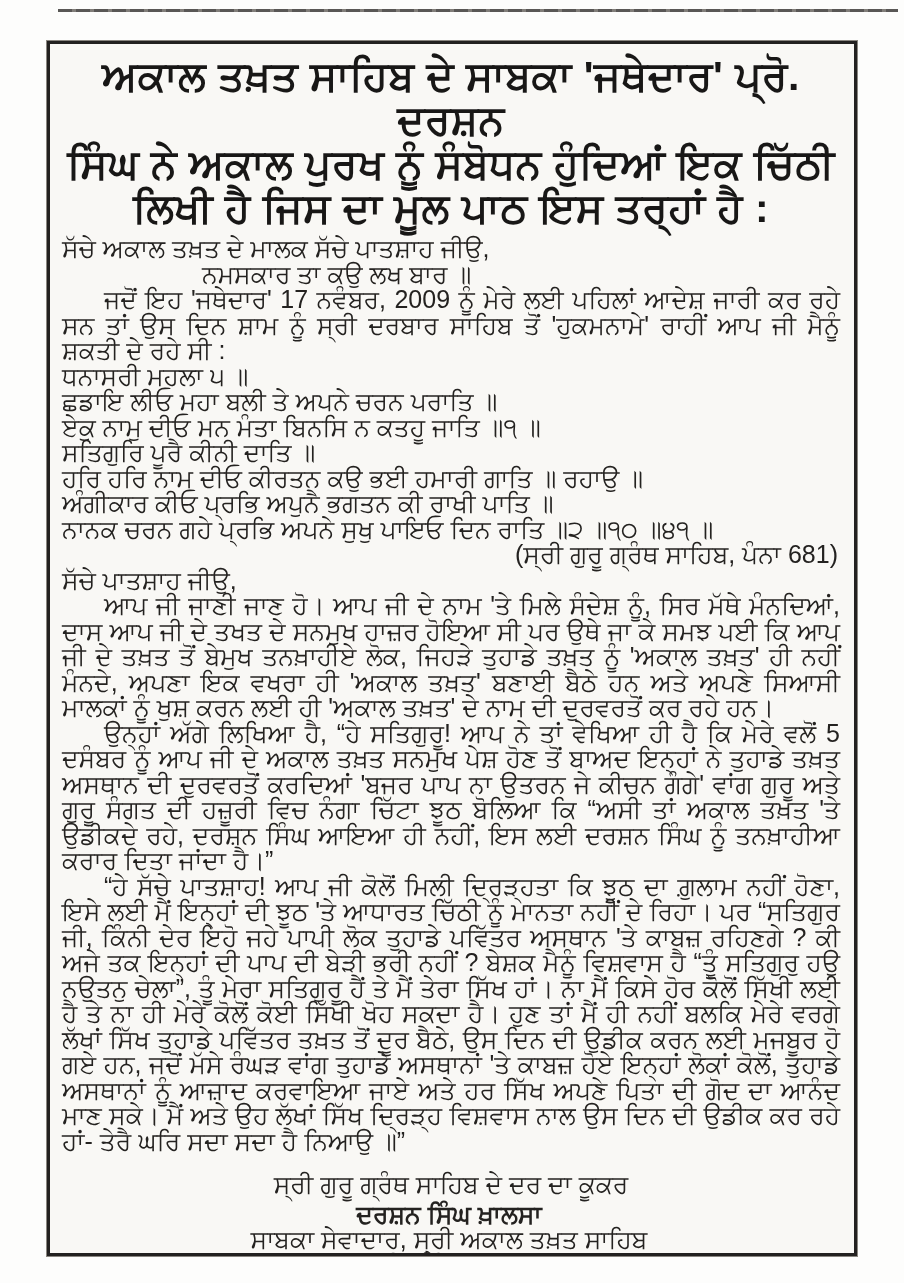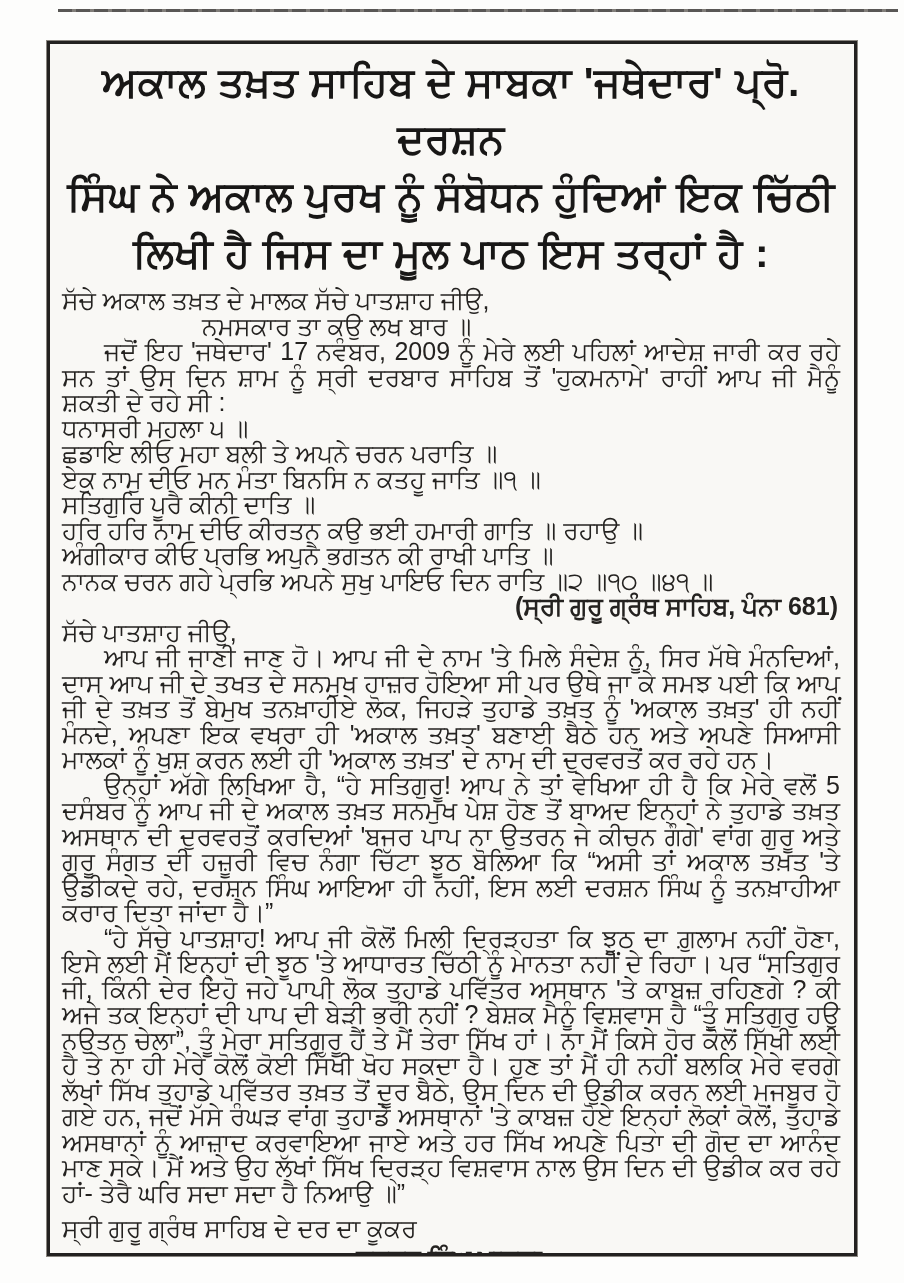--- a/index.html
+++ b/index.html
@@ -34,21 +34,21 @@
     border: 3px solid #232120;
     box-shadow: 0 0 0 1px #8a8680;
     background: #f9f8f5;
     box-sizing: border-box;
     padding: 10px 14px 8px 12px;
     overflow: hidden;
   }
   .headline {
     text-align: center;
     font-size: 41px;
-    line-height: 57px;
+    line-height: 44px;
     font-weight: 700;
     color: #181716;
     letter-spacing: 0.5px;
     margin-bottom: 6px;
   }
   .body-text {
     font-size: 25px;
     line-height: 25.5px;
     font-weight: 500;
     color: #242220;
@@ -56,25 +56,26 @@
   }
   .line { display: block; }
   .indent { text-indent: 42px; }
   .namaskar { padding-left: 140px; }
   .shabad {
     text-align: left;
     font-weight: 500;
   }
   .citation {
     text-align: right;
-    font-weight: 700;
+    font-weight: 400;
     padding-right: 2px;
   }
   .closing-line {
-    margin-top: 10px;
+    text-align: center;
+    margin-top: 18px;
   }
   .signature {
     text-align: center;
     margin-top: 4px;
     padding-right: 4px;
   }
   .signature .sig-name { font-weight: 700; }
   p { margin: 0; }
 </style>
 </head>

